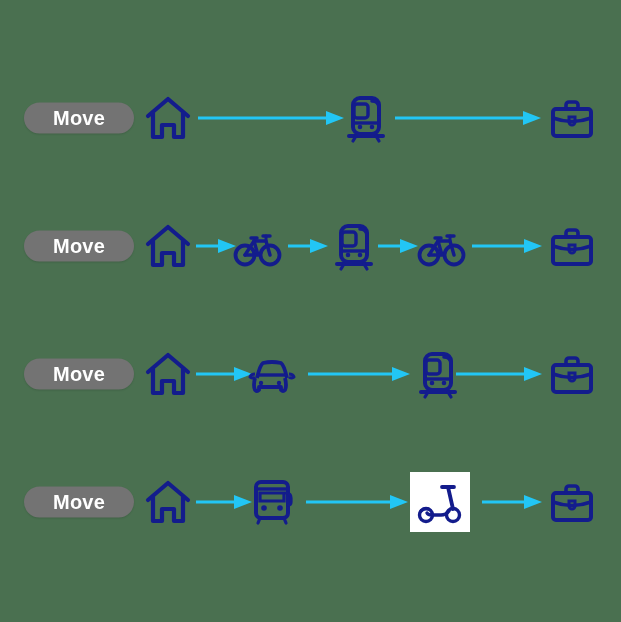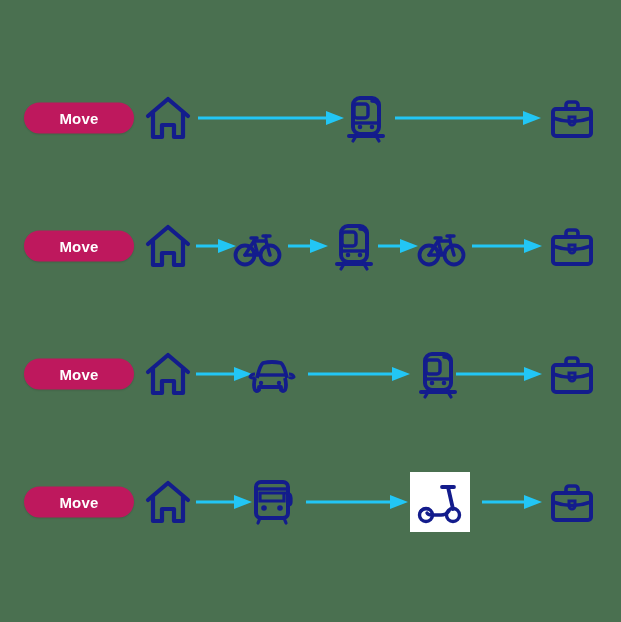--- a/index.html
+++ b/index.html
@@ -32,23 +32,23 @@
   .row-4 { top: 460px; }
 
   .move-btn {
     position: absolute;
     left: 24px;
     top: 50%;
     transform: translateY(-50%);
     width: 110px;
     height: 31px;
     border-radius: 16px;
-    background: #be185d;
+    background: #737373;
     color: #FFFFFF;
-    font-size: 15px;
+    font-size: 20px;
     font-weight: bold;
     letter-spacing: 0.2px;
     display: flex;
     align-items: center;
     justify-content: center;
     box-shadow: 0 1px 2px rgba(0,0,0,0.12);
     cursor: pointer;
     user-select: none;
   }
 

